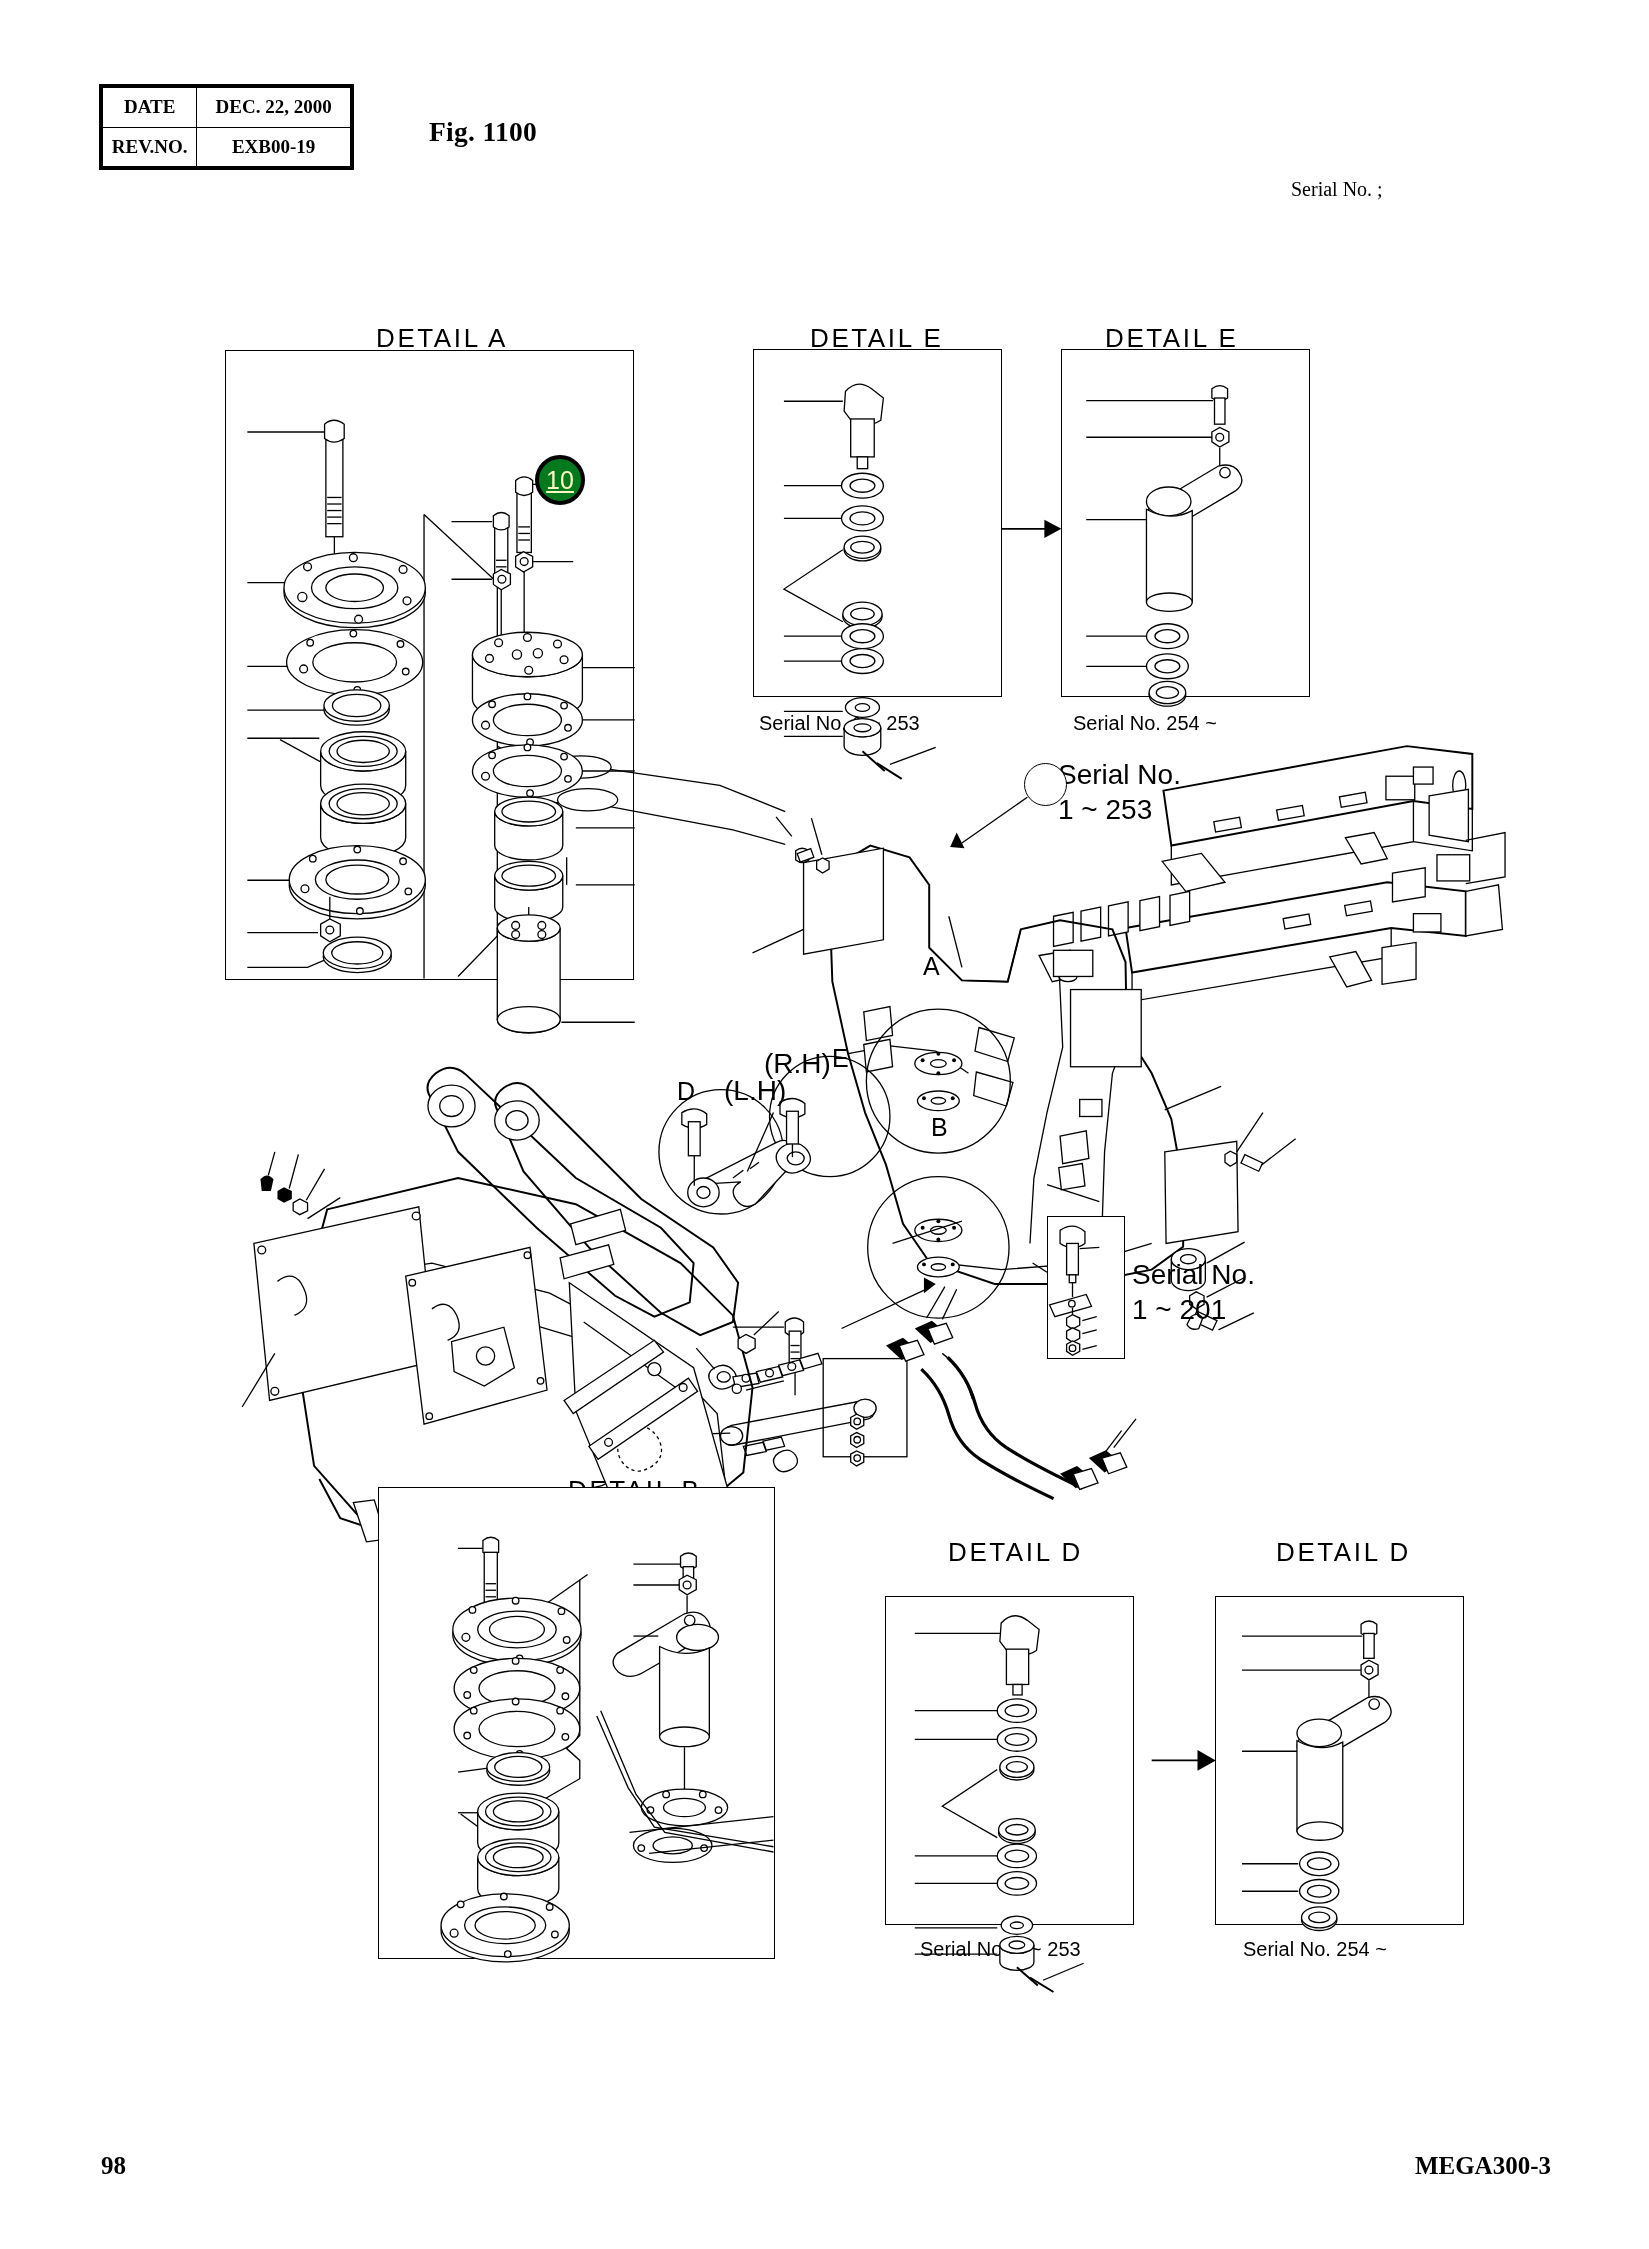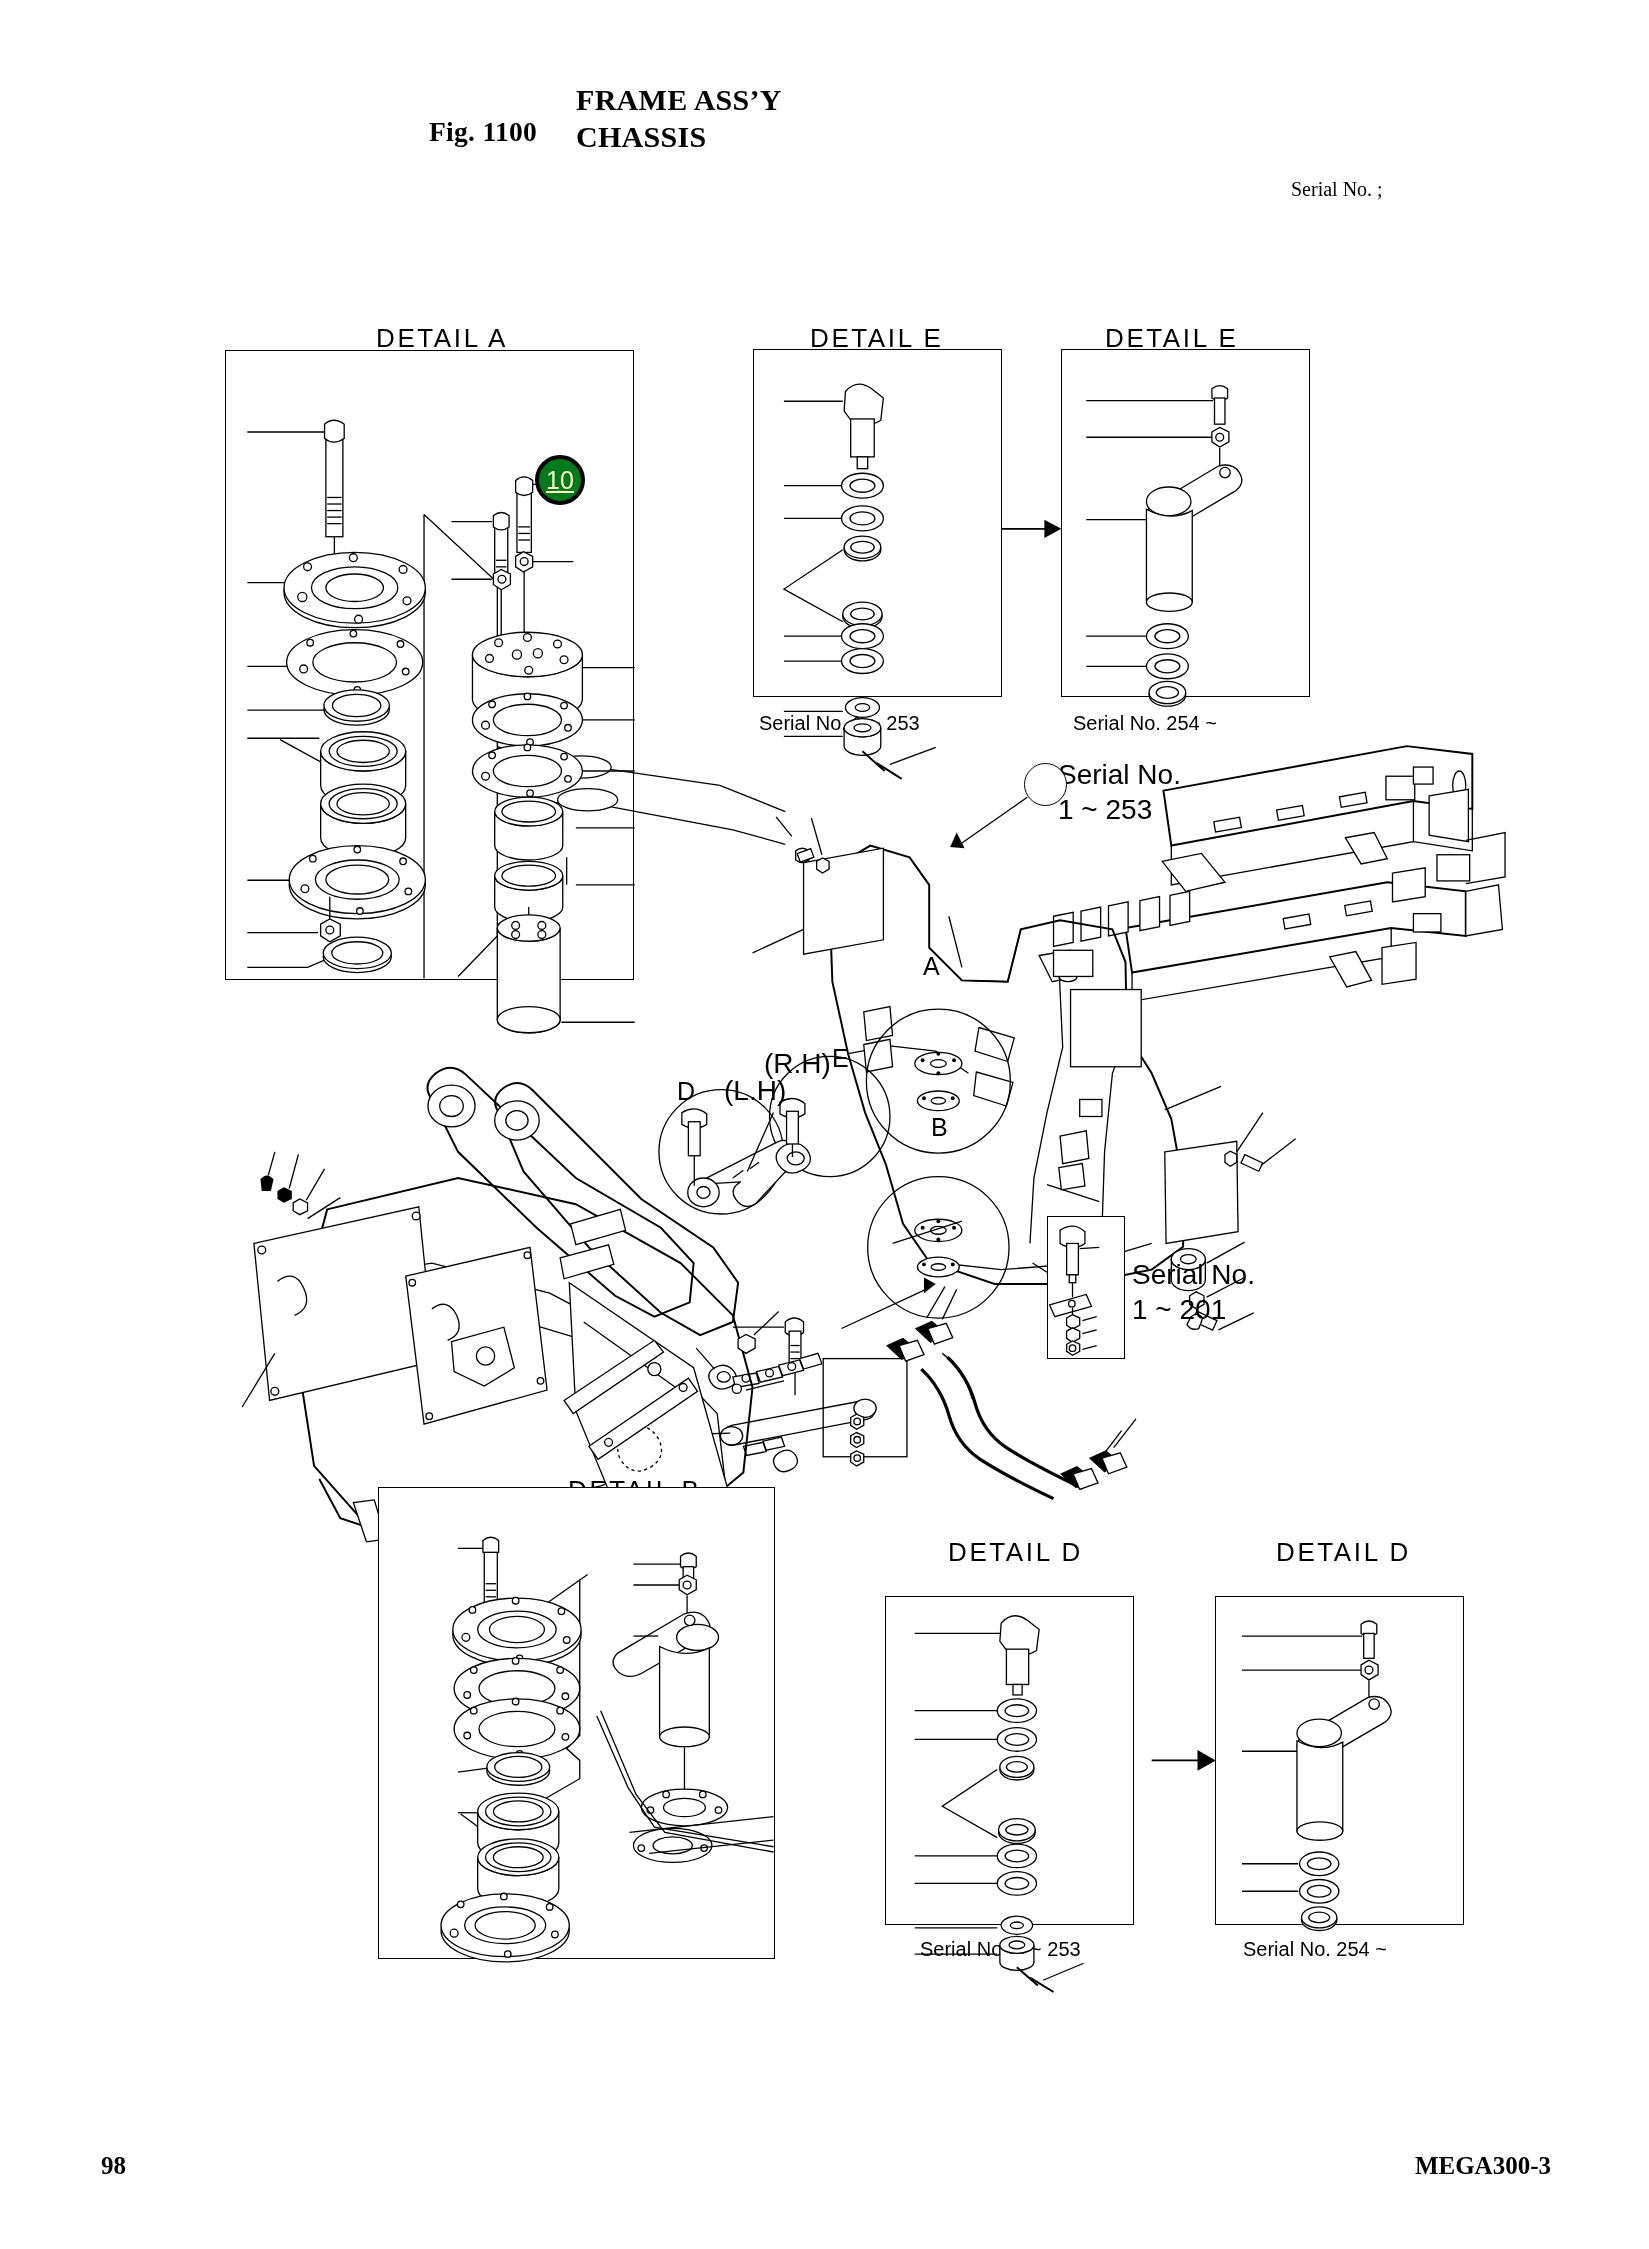--- a/index.html
+++ b/index.html
@@ -88,26 +88,36 @@
   .med{stroke-width:3;}
   .thick{stroke-width:5;}
   .fillw{fill:#fff;stroke:#000;stroke-width:2;}
   .fillk{fill:#000;stroke:none;}
 </style>
 </head>
 <body>
 
 <div class="page">
 
+  <div class="meta-table">
+    <table>
+      <tbody>
+          <tr>
+        <td class="k">DATE</td>
+        <td>DEC. 22, 2000</td>
+      </tr>
+      <tr>
+        <td class="k">REV.NO.</td>
+        <td>EXB00-19</td>
+      </tr>
+    </tbody>
+      </table>
+  </div>
 
   <div class="fig-no">Fig. 1100</div>
-  <div class="fig-title">
-    <div>FRAME ASS’Y</div>
-    <div>CHASSIS</div>
-  </div>
   <div class="serial-head">Serial No. ;</div>
 
   <div class="dtitle" style="left:376px;top:302px;">DETAIL  A</div>
   <div class="dbox" style="left:225px;top:350px;width:407px;height:628px;"></div>
 
   <svg width="1649" height="2250" viewBox="0 0 2520 3438">
 
     <path class="ln thin" d="M648 786 L760 890 L760 1430 L700 1492"></path>
     <path class="ln thin" d="M648 786 L648 1495"></path>
 

